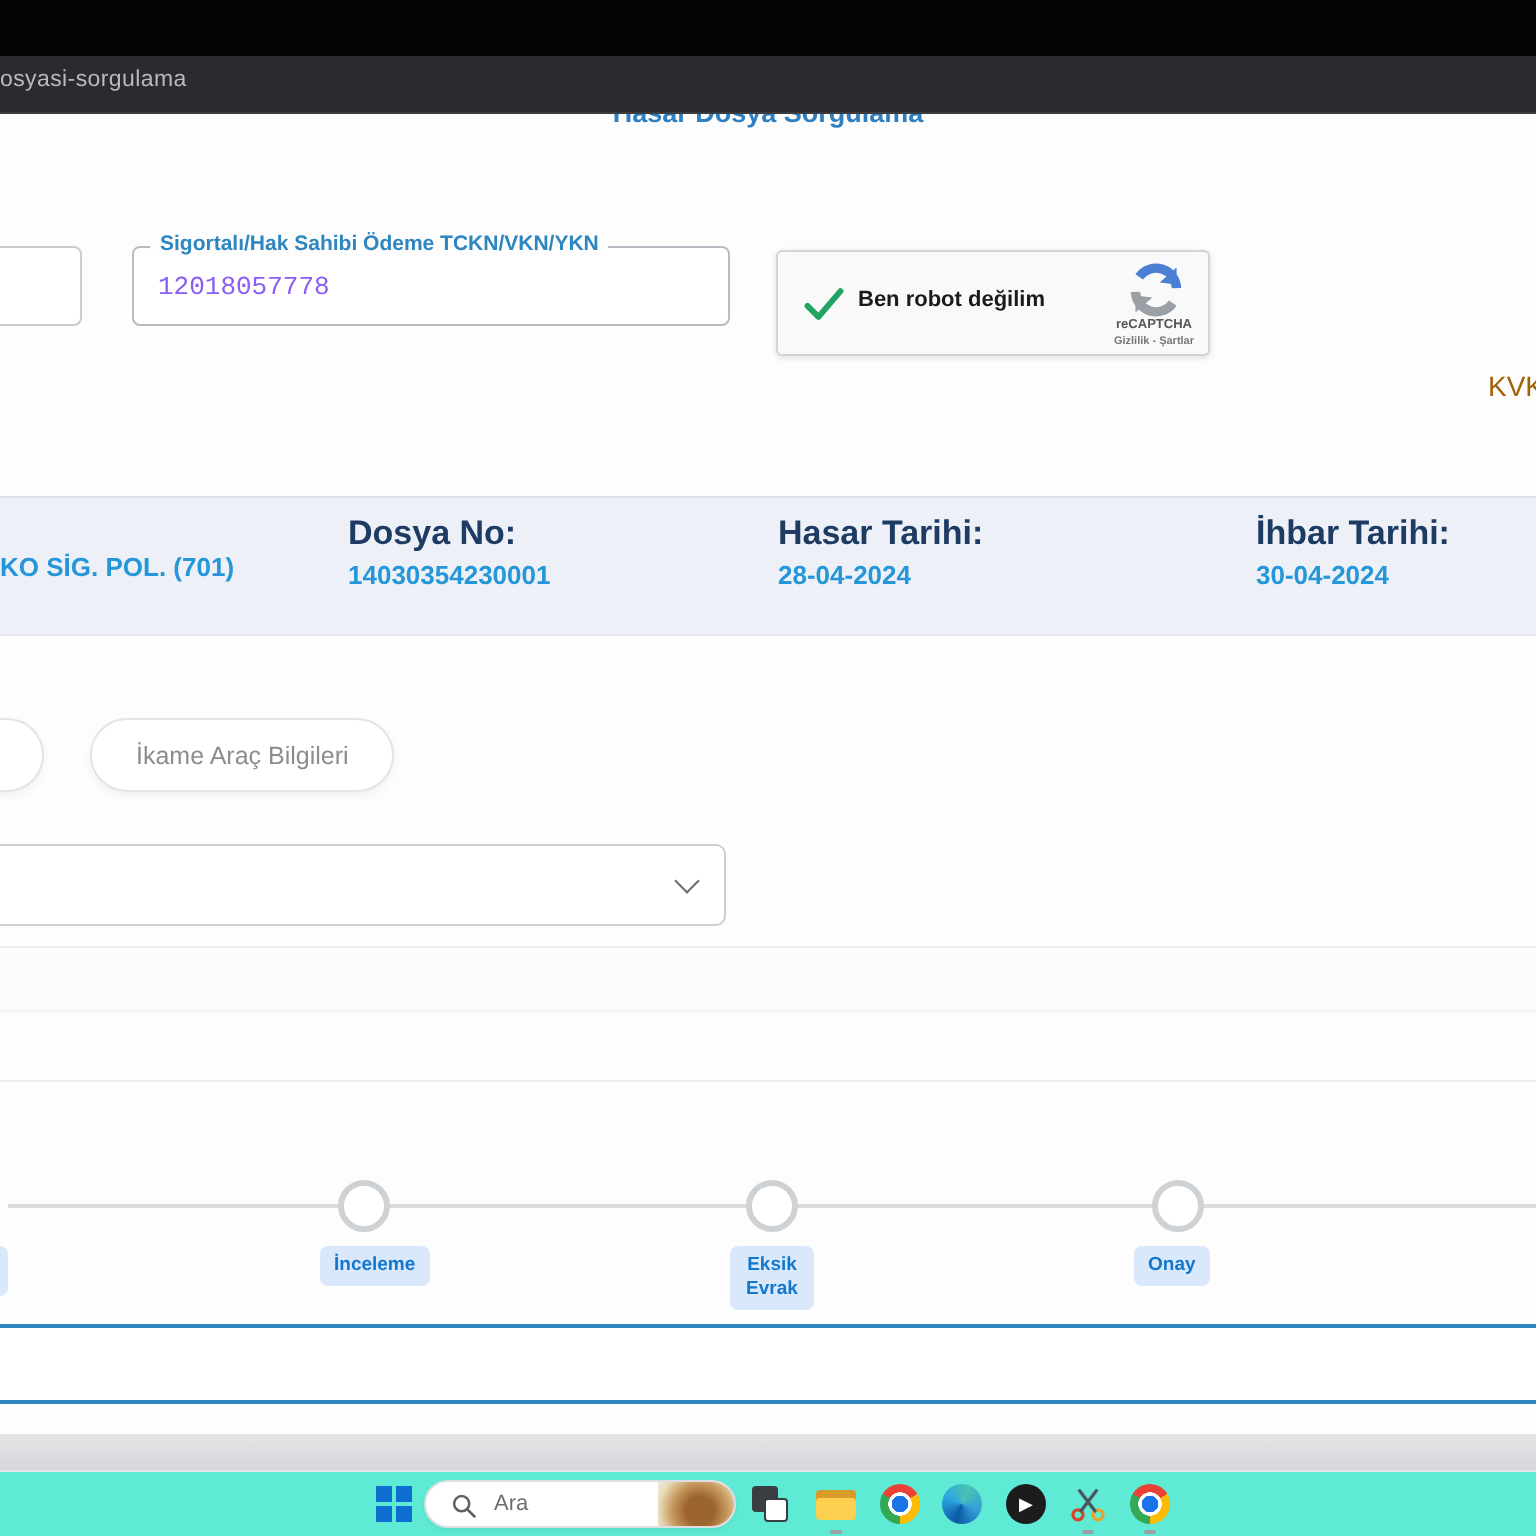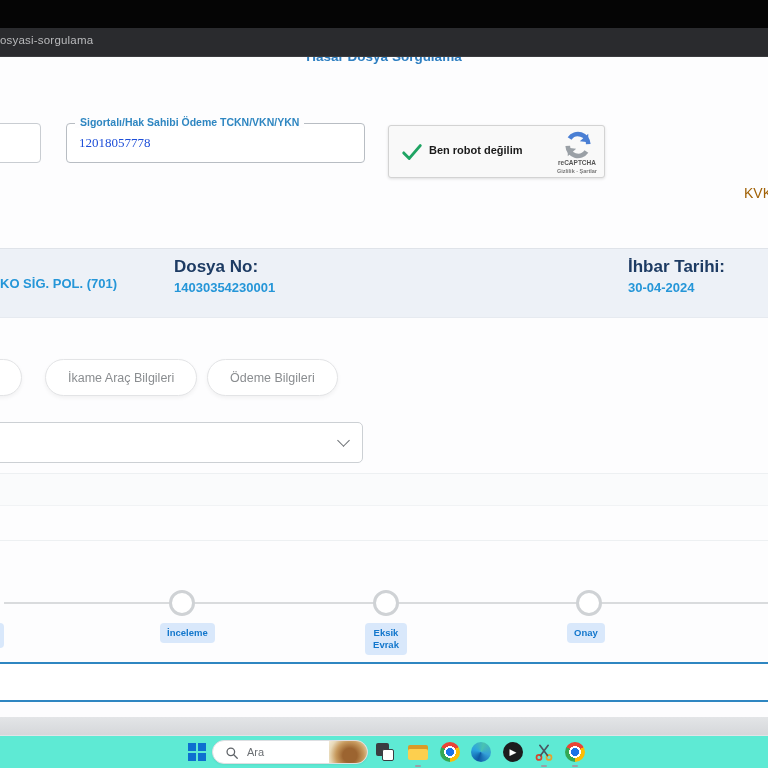--- a/index.html
+++ b/index.html
@@ -20,22 +20,22 @@
                 font-size:13.5px; font-weight:700; position:absolute; }
 
   
   .input-cut { left:-30px; top:66px; width:71px; height:40px; background:#fff;
                border:1px solid #c9cdd2; border-radius:4px; }
   .tckn-wrap { left:66px; top:66px; width:299px; height:40px; background:#fff;
                border:1px solid #b8bdc3; border-radius:4px; }
   .tckn-label { position:absolute; left:8px; top:-8px; background:#fdfdfe; padding:0 5px;
                 color:#2e86c1; font-size:10.5px; font-weight:600; white-space:nowrap; }
   .tckn-value { width:100%; height:100%; border:0; outline:0; padding:0 12px;
-                font-size:13px; color:#1d4ed8; background:transparent;
-                font-family:Liberation Serif, serif; }
+                font-size:13px; color:#8b5cf6; background:transparent;
+                font-family:Liberation Mono, monospace; }
   .recaptcha { left:388px; top:68px; width:217px; height:53px; background:#f9f9f9;
                border:1px solid #d3d3d3; border-radius:3px;
                box-shadow:0 1px 3px rgba(0,0,0,.12);font-weight:bold; }
   .rc-check { position:absolute; left:12px; top:15px; width:22px; height:22px; }
   .rc-label { position:absolute; left:40px; top:18px; font-size:11px; color:#1a1a1a; }
   .rc-logo { position:absolute; right:10px; top:5px; width:32px; height:28px; }
   .rc-brand { position:absolute; right:4px; top:33px; width:46px; text-align:center;
               font-size:6.5px; color:#555; }
   .rc-links { position:absolute; right:4px; top:42px; width:46px; text-align:center;
               font-size:5.5px; color:#777; }
@@ -166,29 +166,32 @@
     <span class="abs kvk">KVK</span>
 
     <div class="abs info-band">
       <div class="info-col col-policy">
         <div class="info-value">KO SİG. POL. (701)</div>
       </div>
       <div class="info-col col-dosya">
         <div class="info-label">Dosya No:</div>
         <div class="info-value">14030354230001</div>
       </div>
+      <div class="info-col col-hasar">
+        <div class="info-label">Hasar Tarihi:</div>
+        <div class="info-value">28-04-2024</div>
+      </div>
       <div class="info-col col-ihbar">
         <div class="info-label">İhbar Tarihi:</div>
         <div class="info-value">30-04-2024</div>
       </div>
     </div>
 
     <div class="tab-pill tab-0">ri</div>
     <div class="tab-pill tab-1">İkame Araç Bilgileri</div>
-    <div class="tab-pill tab-2">Ödeme Bilgileri</div>
 
     <div class="abs select-box">
       <span class="chevron"></span>
     </div>
 
     <div class="abs hl1"></div>
     <div class="abs band"></div>
     <div class="abs hl2"></div>
     <div class="abs hl3"></div>
 

